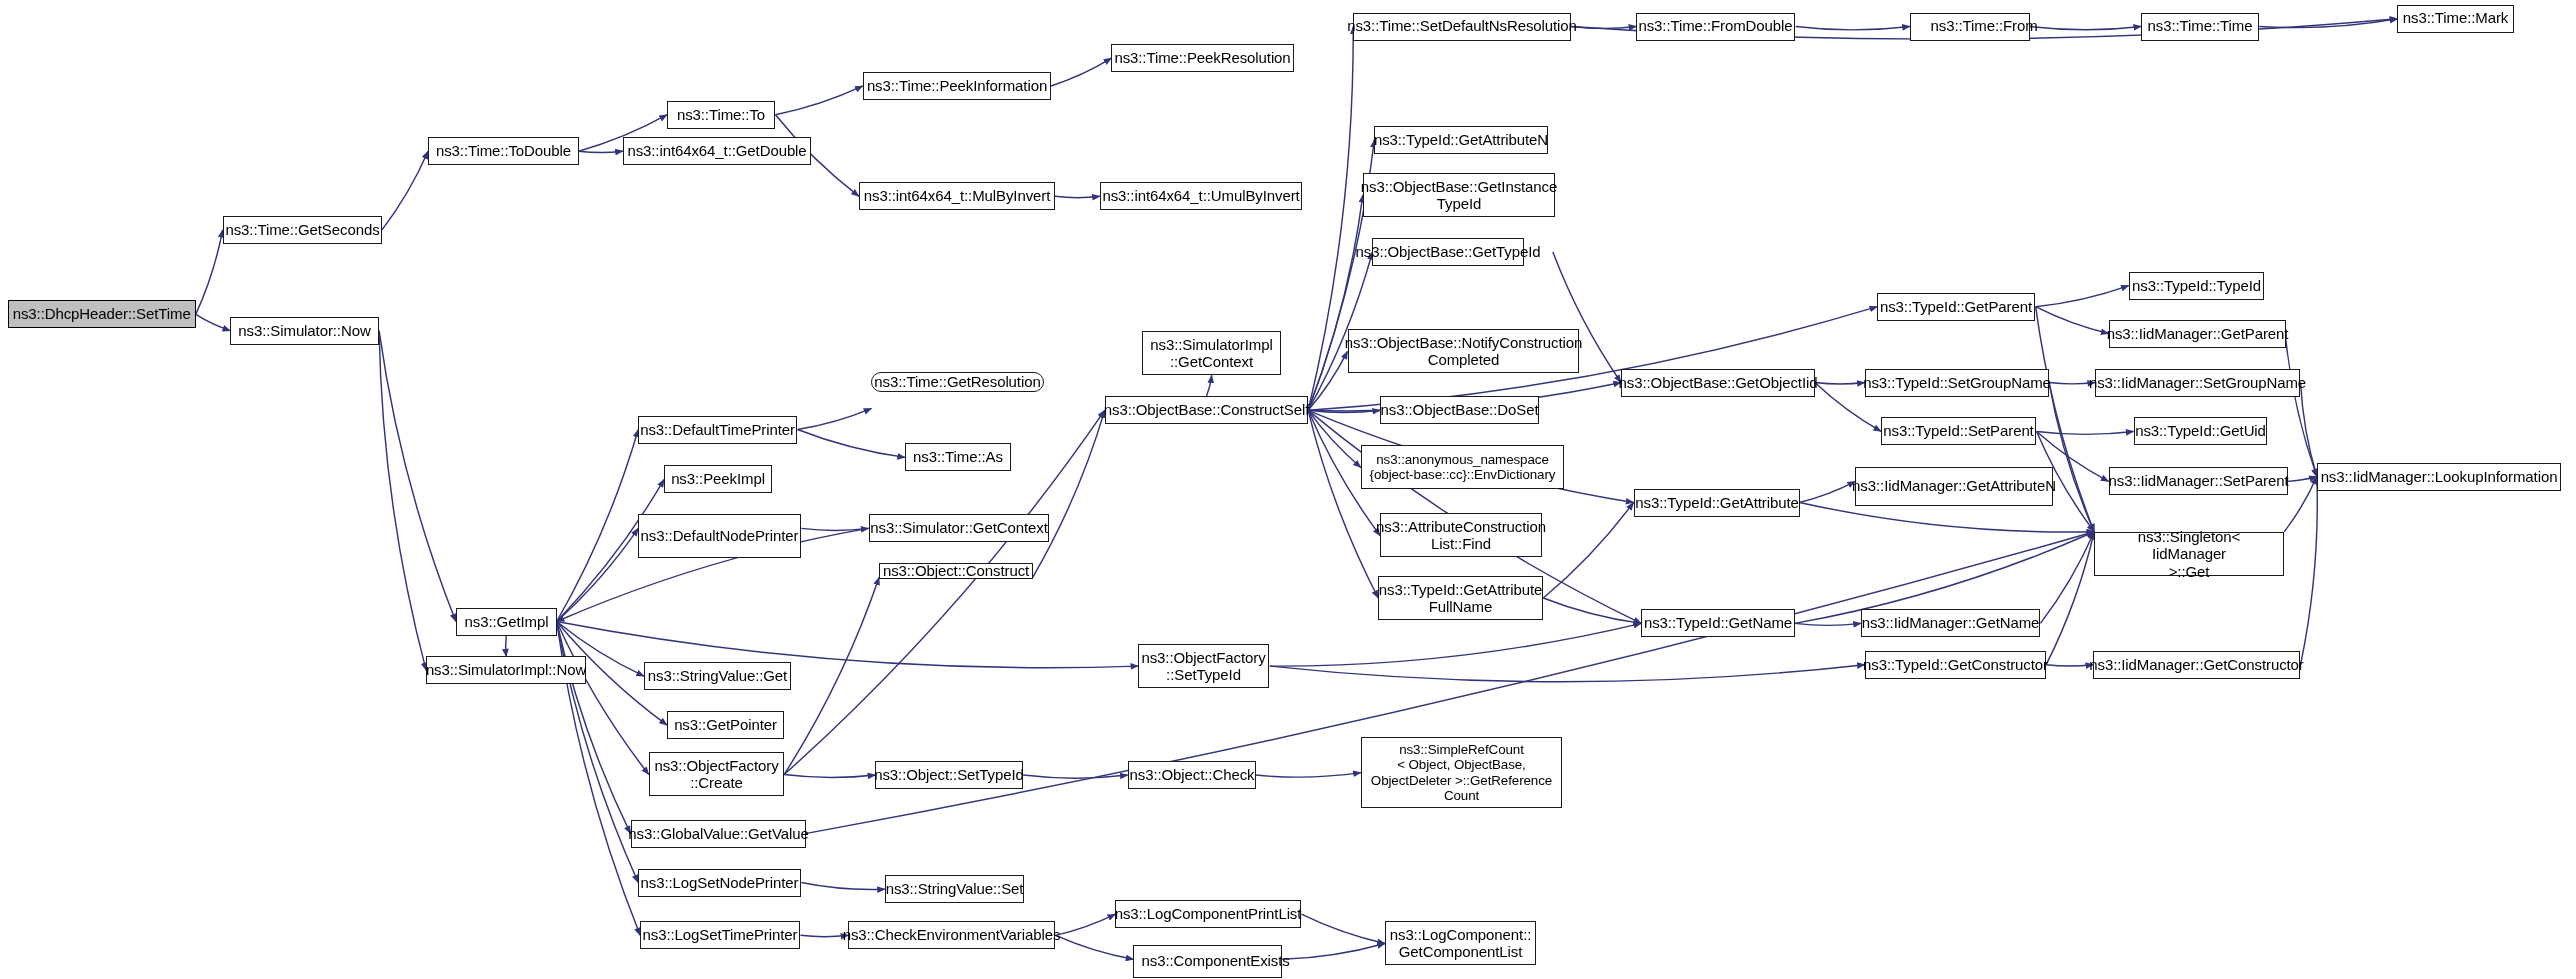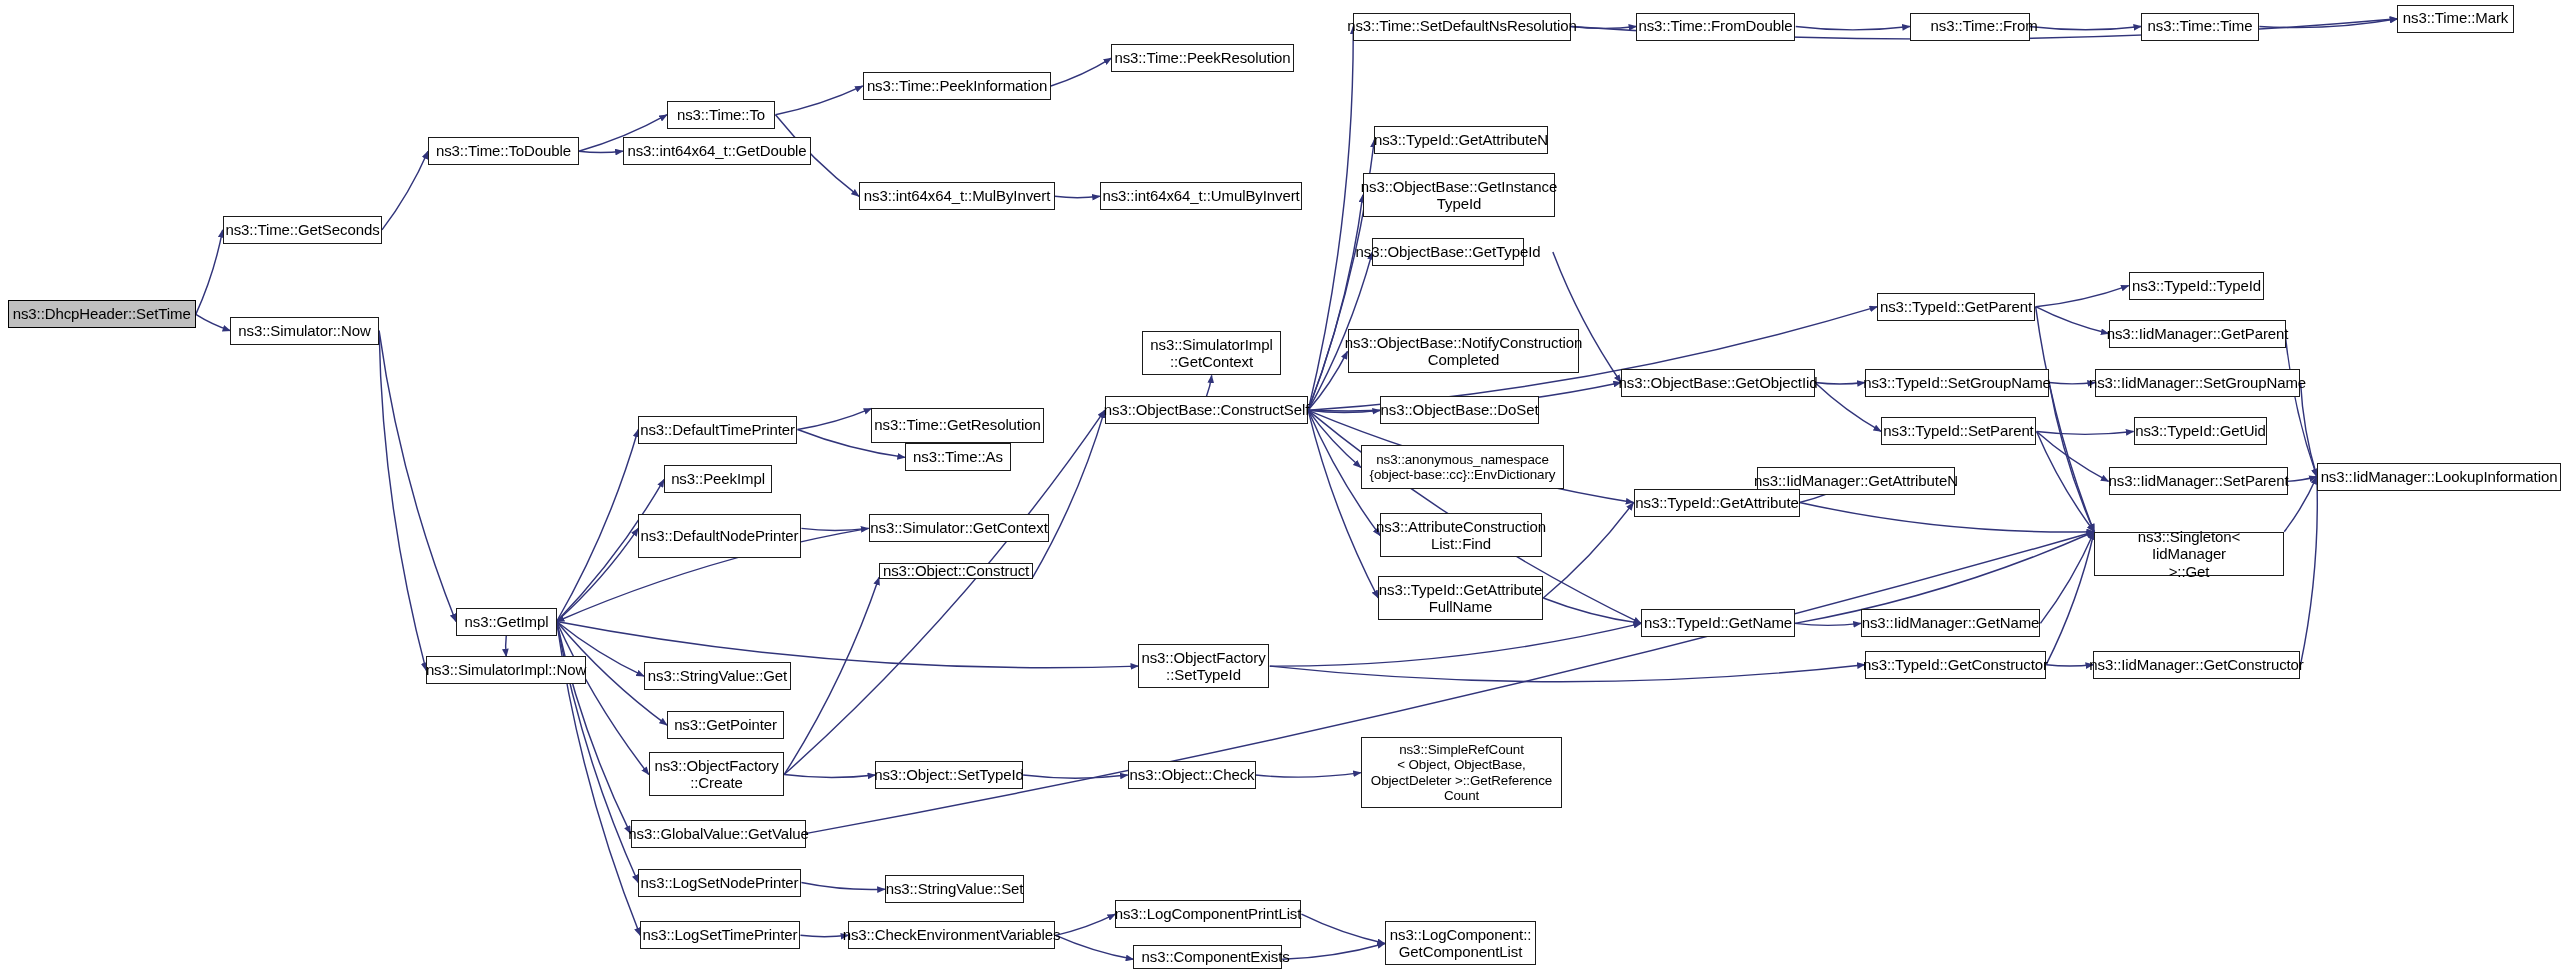--- a/index.html
+++ b/index.html
@@ -134,21 +134,21 @@
       <div class="node" style="left: 428px; top: 137px; width: 151px; height: 28px;">ns3::Time::ToDouble</div>
       <div class="node" style="left: 623px; top: 137px; width: 188px; height: 28px;">ns3::int64x64_t::GetDouble</div>
       <div class="node" style="left: 667px; top: 101px; width: 108px; height: 28px;">ns3::Time::To</div>
       <div class="node" style="left: 863px; top: 72px; width: 188px; height: 28px;">ns3::Time::PeekInformation</div>
       <div class="node" style="left: 1111px; top: 44px; width: 183px; height: 28px;">ns3::Time::PeekResolution</div>
       <div class="node" style="left: 859px; top: 182px; width: 196px; height: 28px;">ns3::int64x64_t::MulByInvert</div>
       <div class="node" style="left: 1100px; top: 182px; width: 202px; height: 28px;">ns3::int64x64_t::UmulByInvert</div>
       <div class="node" style="left: 456px; top: 608px; width: 101px; height: 28px;">ns3::GetImpl</div>
       <div class="node" style="left: 426px; top: 656px; width: 160px; height: 28px;">ns3::SimulatorImpl::Now</div>
       <div class="node" style="left: 638px; top: 416px; width: 159px; height: 28px;">ns3::DefaultTimePrinter</div>
-      <div class="node" style="left: 871px; top: 408px; width: 173px; height: 35px;">ns3::Time::GetResolution</div>
+      <div class="node" style="left: 871px; top: 372px; width: 173px; height: 20px; border-radius: 10px;">ns3::Time::GetResolution</div>
       <div class="node" style="left: 905px; top: 443px; width: 106px; height: 28px;">ns3::Time::As</div>
       <div class="node" style="left: 664px; top: 465px; width: 108px; height: 28px;">ns3::PeekImpl</div>
       <div class="node" style="left: 638px; top: 514px; width: 163px; height: 44px;">ns3::DefaultNodePrinter</div>
       <div class="node" style="left: 869px; top: 514px; width: 180px; height: 28px;">ns3::Simulator::GetContext</div>
       <div class="node" style="left: 879px; top: 563px; width: 154px; height: 16px;">ns3::Object::Construct</div>
       <div class="node" style="left: 644px; top: 662px; width: 147px; height: 28px;">ns3::StringValue::Get</div>
       <div class="node" style="left: 667px; top: 711px; width: 117px; height: 28px;">ns3::GetPointer</div>
       <div class="node multiline" style="left: 649px; top: 752px; width: 135px; height: 44px;">ns3::ObjectFactory
 ::Create</div>
       <div class="node" style="left: 631px; top: 820px; width: 175px; height: 28px;">ns3::GlobalValue::GetValue</div>
@@ -174,33 +174,33 @@
 ::SetTypeId</div>
       <div class="node" style="left: 875px; top: 761px; width: 148px; height: 28px;">ns3::Object::SetTypeId</div>
       <div class="node" style="left: 1128px; top: 761px; width: 128px; height: 28px;">ns3::Object::Check</div>
       <div class="node multiline tiny" style="left: 1361px; top: 737px; width: 201px; height: 71px;">ns3::SimpleRefCount
 &lt; Object, ObjectBase,
  ObjectDeleter &gt;::GetReference
 Count</div>
       <div class="node" style="left: 885px; top: 875px; width: 139px; height: 28px;">ns3::StringValue::Set</div>
       <div class="node" style="left: 848px; top: 921px; width: 207px; height: 28px;">ns3::CheckEnvironmentVariables</div>
       <div class="node" style="left: 1115px; top: 900px; width: 186px; height: 28px;">ns3::LogComponentPrintList</div>
-      <div class="node" style="left: 1133px; top: 945px; width: 149px; height: 24px; padding-left: 21px;">ns3::ComponentExists</div>
+      <div class="node" style="left: 1133px; top: 945px; width: 149px; height: 33px; padding-left: 21px;">ns3::ComponentExists</div>
       <div class="node multiline" style="left: 1385px; top: 921px; width: 151px; height: 44px;">ns3::LogComponent::
 GetComponentList</div>
       <div class="node" style="left: 1353px; top: 12.5px; width: 218px; height: 28px;">ns3::Time::SetDefaultNsResolution</div>
       <div class="node" style="left: 1636px; top: 12.5px; width: 159px; height: 28px;">ns3::Time::FromDouble</div>
       <div class="node" style="left: 1910px; top: 12.5px; width: 120px; height: 28px; padding-left: 33px;">ns3::Time::From</div>
       <div class="node" style="left: 2141px; top: 12.5px; width: 118px; height: 28px;">ns3::Time::Time</div>
       <div class="node" style="left: 2397px; top: 4.8px; width: 117px; height: 28px;">ns3::Time::Mark</div>
       <div class="node" style="left: 1621px; top: 369px; width: 194px; height: 28px;">ns3::ObjectBase::GetObjectIid</div>
       <div class="node" style="left: 1877px; top: 293px; width: 158px; height: 28px;">ns3::TypeId::GetParent</div>
       <div class="node" style="left: 1865px; top: 369px; width: 184px; height: 28px;">ns3::TypeId::SetGroupName</div>
       <div class="node" style="left: 1881px; top: 417px; width: 155px; height: 28px;">ns3::TypeId::SetParent</div>
-      <div class="node" style="left: 1757px; top: 467px; width: 198px; height: 28px;">ns3::IidManager::GetAttributeN</div>
+      <div class="node" style="left: 1855px; top: 467px; width: 198px; height: 39px;">ns3::IidManager::GetAttributeN</div>
       <div class="node" style="left: 1634px; top: 489px; width: 166px; height: 28px;">ns3::TypeId::GetAttribute</div>
       <div class="node" style="left: 1641px; top: 609px; width: 154px; height: 28px;">ns3::TypeId::GetName</div>
       <div class="node" style="left: 1861px; top: 609px; width: 179px; height: 28px;">ns3::IidManager::GetName</div>
       <div class="node" style="left: 1865px; top: 651px; width: 181px; height: 28px;">ns3::TypeId::GetConstructor</div>
       <div class="node" style="left: 2129px; top: 272px; width: 135px; height: 28px;">ns3::TypeId::TypeId</div>
       <div class="node" style="left: 2109px; top: 320px; width: 177px; height: 28px;">ns3::IidManager::GetParent</div>
       <div class="node" style="left: 2095px; top: 369px; width: 205px; height: 28px;">ns3::IidManager::SetGroupName</div>
       <div class="node" style="left: 2134px; top: 417px; width: 133px; height: 28px;">ns3::TypeId::GetUid</div>
       <div class="node" style="left: 2109px; top: 467px; width: 179px; height: 28px;">ns3::IidManager::SetParent</div>
       <div class="node multiline" style="left: 2094px; top: 532px; width: 190px; height: 44px;">ns3::Singleton&lt; IidManager

